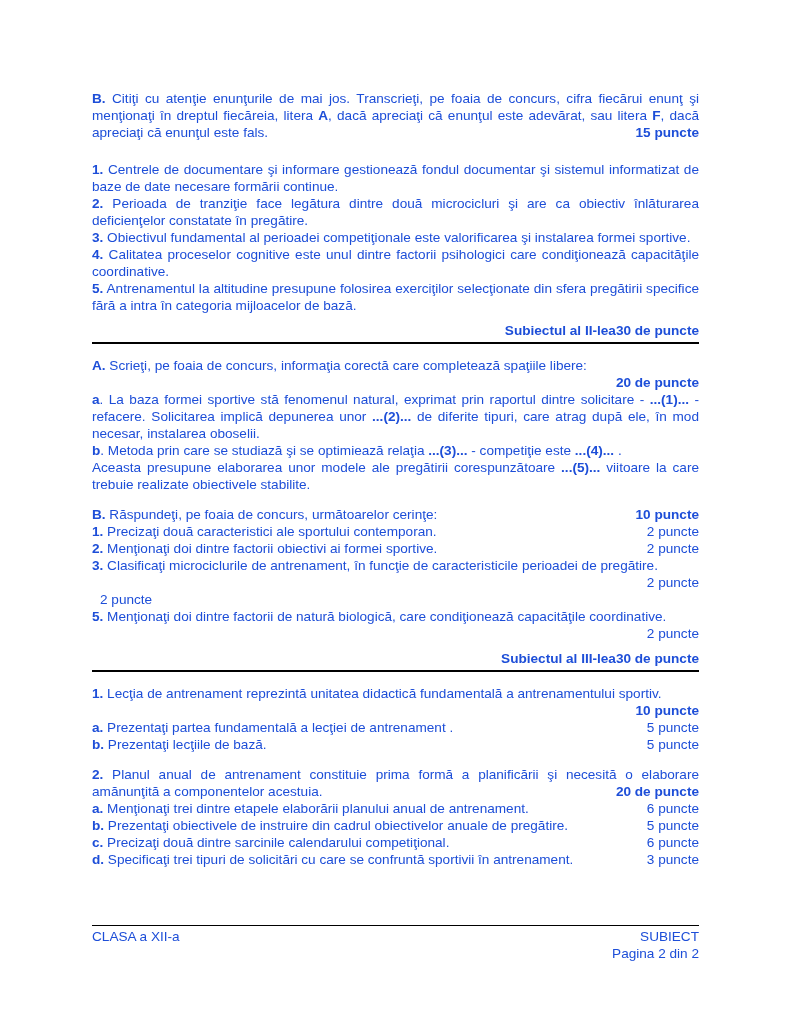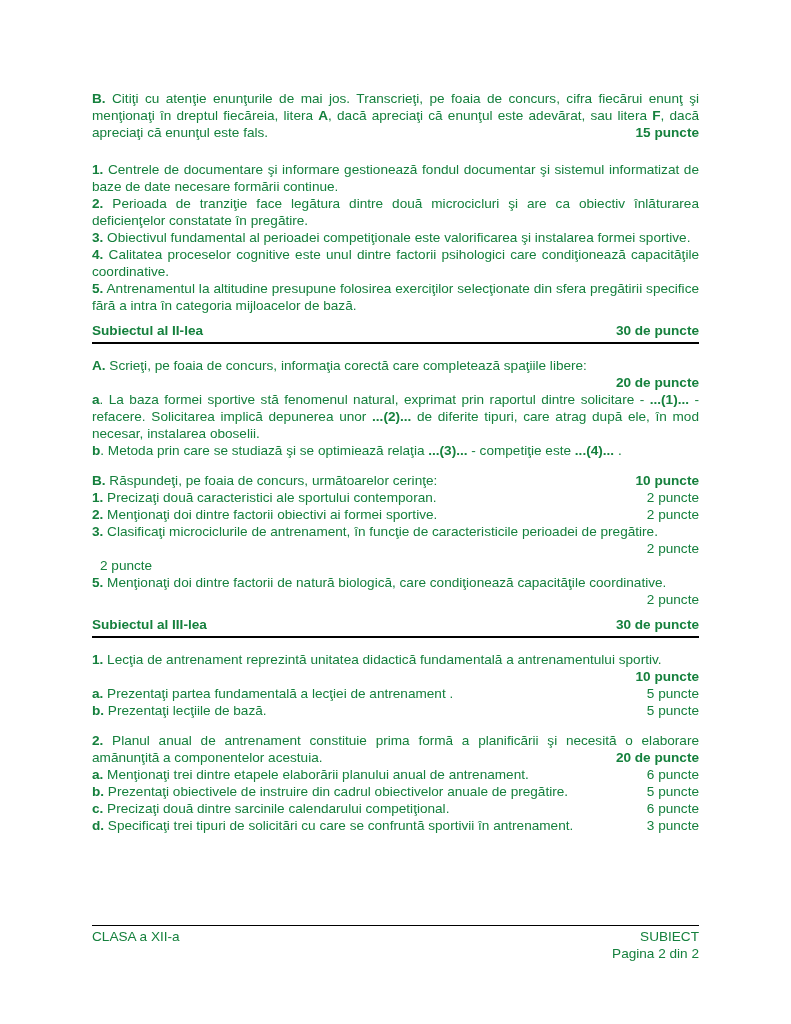--- a/index.html
+++ b/index.html
@@ -2,21 +2,21 @@
 <html><head>
 <meta charset="utf-8">
 <style>
   * { box-sizing: border-box; margin: 0; padding: 0; }
   html, body { background: #ffffff; }
   .page {
     position: relative;
     width: 791px;
     height: 1024px;
     background: #ffffff;
-    color: #15803d;
+    color: #1d4ed8;
     font-family: "Liberation Sans", "DejaVu Sans", sans-serif;
     font-size: 13.6px;
     line-height: 17px;
     overflow: hidden;
   }
   .content {
     position: absolute;
     left: 92px;
     top: 90px;
     width: 607px;
@@ -30,21 +30,21 @@
     bottom: 0;
     font-weight: 700;
     background: #ffffff;
     padding-left: 8px;
   }
   .spacer-s { height: 8px; }
   .spacer-m { height: 13px; }
   .spacer-l { height: 20px; }
   .heading {
     display: flex;
-    justify-content: space-between;
+    justify-content: flex-end;
     font-weight: 700;
     border-bottom: 2px solid #000000;
     padding-bottom: 3px;
   }
   .pts-line { text-align: right; font-weight: 700; }
   .pts-line-reg { text-align: right; }
   .row { display: flex; justify-content: space-between; text-align: center; }
   .row .pts { white-space: nowrap; margin-left: 8px; }
   .footer {
     position: absolute;
@@ -92,20 +92,21 @@
       <span>Subiectul al II-lea</span>
       <span>30 de puncte</span>
     </div>
 
     <div class="spacer-m"></div>
 
     <div><span class="b">A.</span><span> Scrieţi, pe foaia de concurs, informaţia corectă care completează spaţiile libere:</span></div>
     <div class="pts-line">20 de puncte</div>
     <div class="para"><span class="b">a</span><span>. La baza formei sportive stă fenomenul natural, exprimat prin raportul dintre solicitare - </span><span class="b">...(1)...</span><span> - refacere. Solicitarea implică depunerea unor </span><span class="b">...(2)...</span><span> de diferite tipuri, care atrag după ele, în mod necesar, instalarea oboselii.</span></div>
     <div><span class="b">b</span><span>. Metoda prin care se studiază şi se optimiează relaţia </span><span class="b">...(3)...</span><span> - competiţie este </span><span class="b">...(4)...</span><span> .</span></div>
+    <div class="para"><span>Aceasta presupune elaborarea unor modele ale pregătirii corespunzătoare </span><span class="b">...(5)...</span><span> viitoare la care trebuie realizate obiectivele stabilite.</span></div>
 
     <div class="spacer-m"></div>
 
     <div class="row">
       <span><span class="b">B.</span><span> Răspundeţi, pe foaia de concurs, următoarelor cerinţe:</span></span>
       <span class="pts b">10 puncte</span>
     </div>
     <div class="row">
       <span><span class="b">1.</span><span> Precizaţi două caracteristici ale sportului contemporan.</span></span>
       <span class="pts">2 puncte</span>

